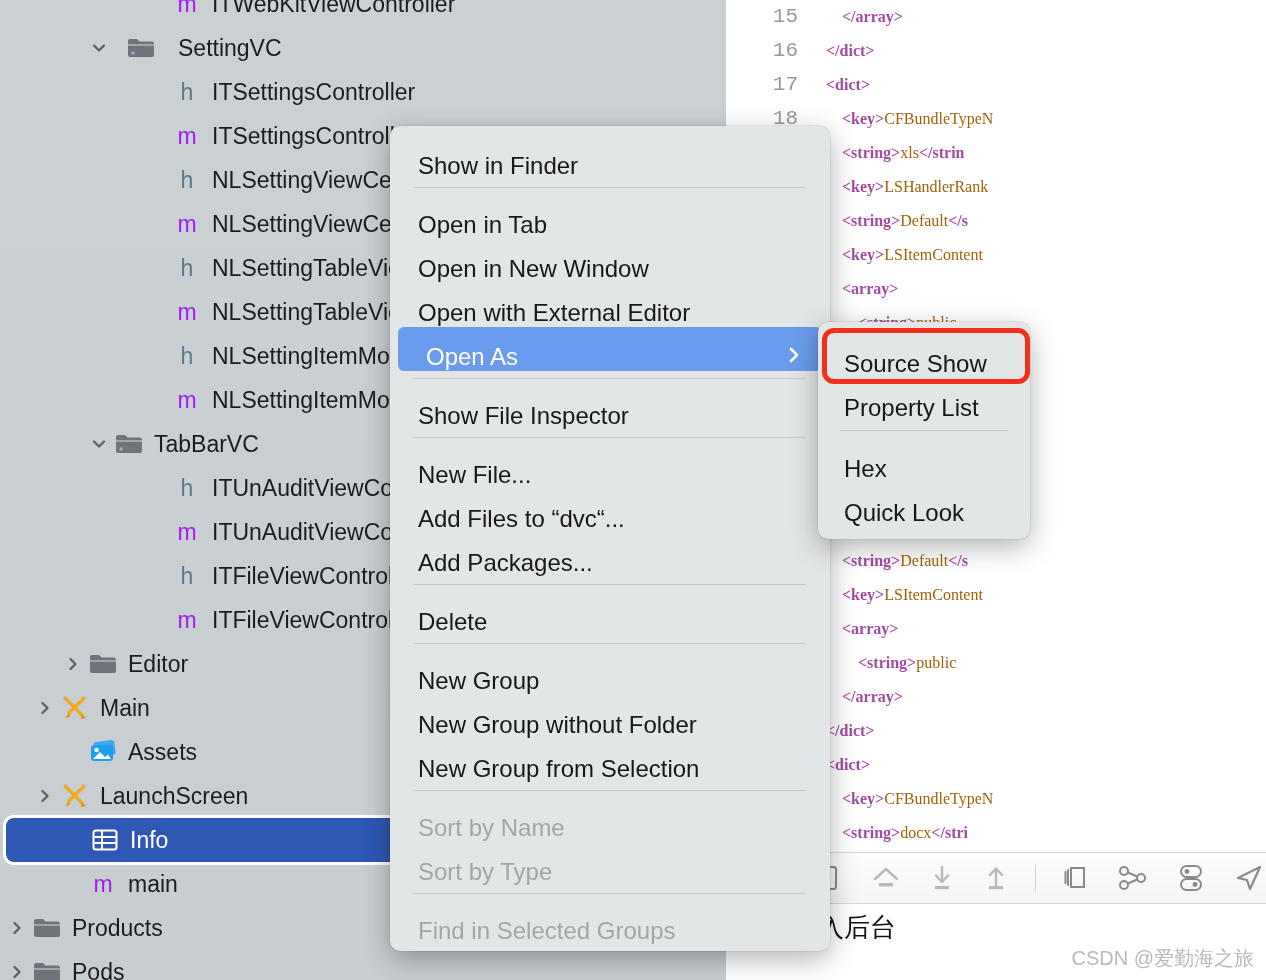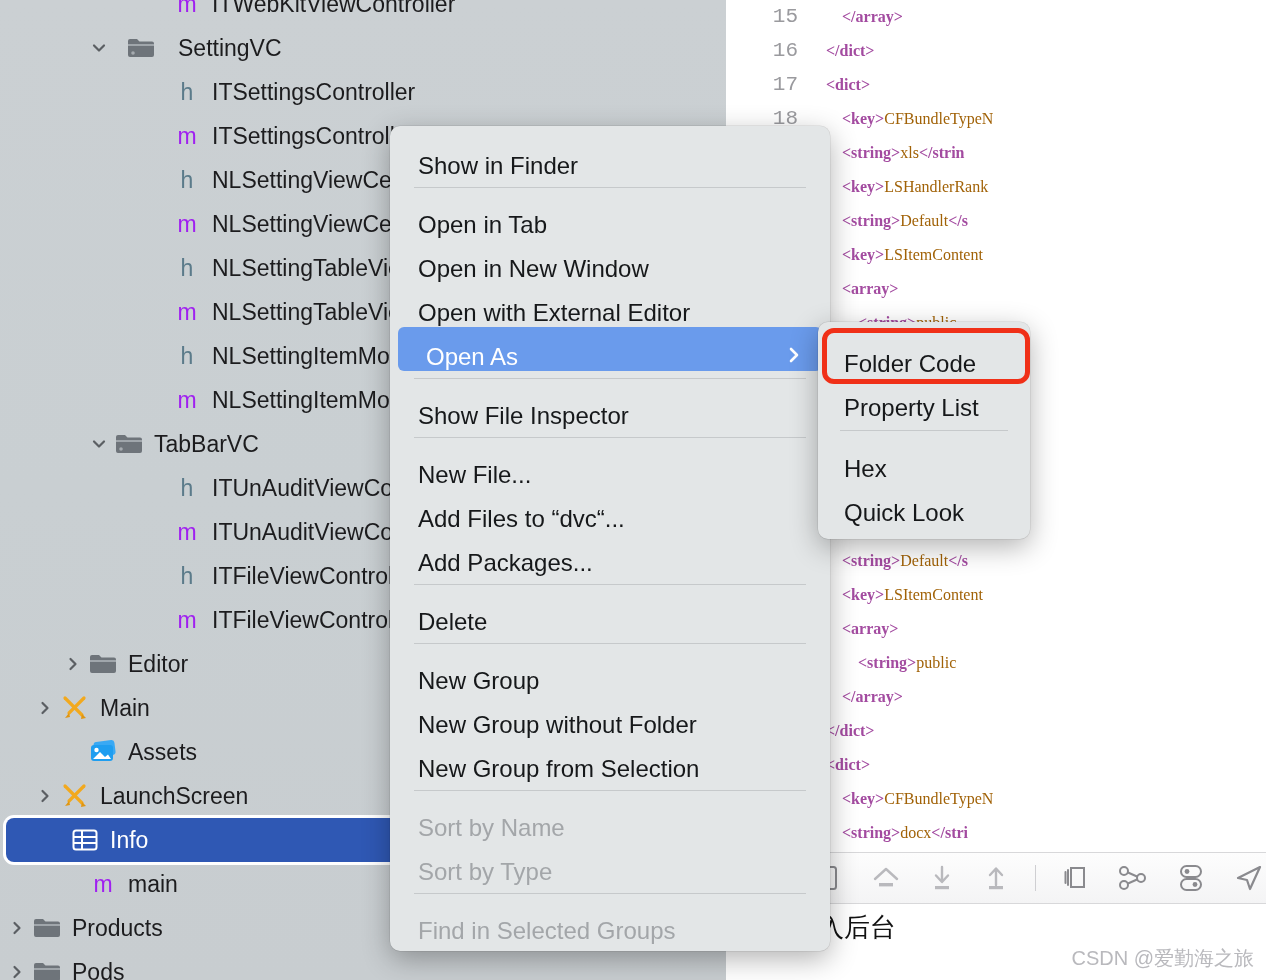--- a/index.html
+++ b/index.html
@@ -316,21 +316,21 @@
           <span class="ico">
             <svg width="30" height="28" viewBox="0 0 30 28">
               <path d="M5 4 L22 21" stroke="#f2a91e" stroke-width="3.2" stroke-linecap="round"></path>
               <path d="M24 4 L9 19" stroke="#f2a91e" stroke-width="3.2" stroke-linecap="round"></path>
               <path d="M22 20 l4 4 -5 1 z" fill="#e09612"></path>
               <path d="M9 19 l-4 5 5 -1 z" fill="#e09612"></path>
             </svg>
           </span>
           <span class="lbl">LaunchScreen</span>
         </div>
-        <div class="nav-row sel" style="position: absolute; top: 818px; left: 0px; width: 726px; padding-left: 36px;">
+        <div class="nav-row sel" style="position: absolute; top: 818px; left: 0px; width: 726px; padding-left: 56px;">
           <span class="disc"></span>
           <span class="ico">
             <svg width="28" height="24" viewBox="0 0 28 24">
               <rect x="2.5" y="2.5" width="23" height="19" rx="2.5" fill="none" stroke="#ffffff" stroke-width="2"></rect>
               <path d="M2.5 9 H25.5 M2.5 15 H25.5 M11 2.5 V21.5" stroke="#ffffff" stroke-width="2"></path>
             </svg>
           </span>
           <span class="lbl">Info</span>
         </div>
         <div class="nav-row" style="position: absolute; top: 862px; left: 60px; width: 666px;">
@@ -496,21 +496,21 @@
         <span>Sort by Type</span>
       </div>
       <div class="msep"></div>
       <div class="mi dim">
         <span>Find in Selected Groups</span>
       </div>
     </div>
 
   <div id="submenu">
       <div class="mi">
-        <span>Folder Code</span>
+        <span>Source Show</span>
       </div>
       <div class="mi">
         <span>Property List</span>
       </div>
       <div class="msep"></div>
       <div class="mi">
         <span>Hex</span>
       </div>
       <div class="mi">
         <span>Quick Look</span>

